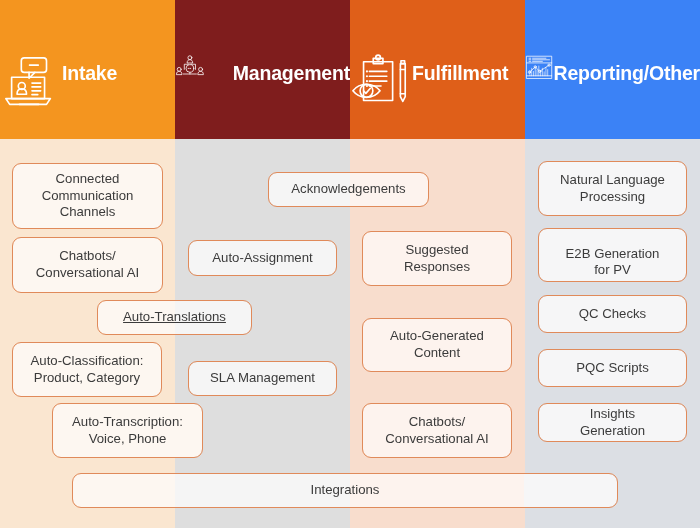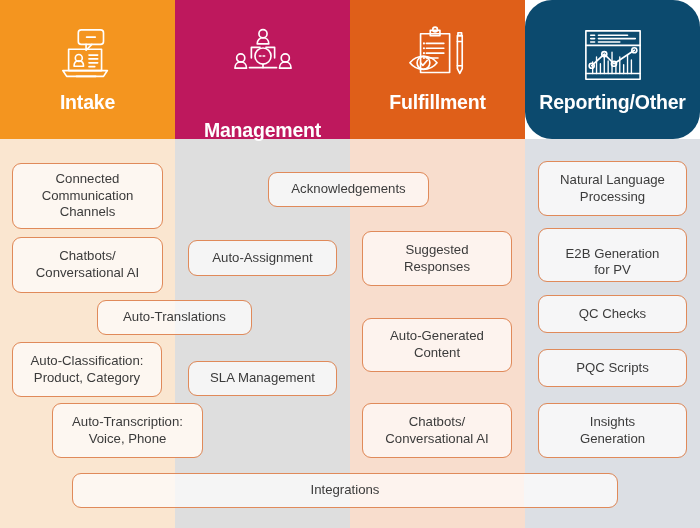--- a/index.html
+++ b/index.html
@@ -29,21 +29,20 @@
     height: 528px;
   }
   .col-band .band-header {
     position: absolute;
     left: 0;
     top: 0;
     width: 100%;
     height: 139px;
     box-sizing: border-box;
     display: flex;
-    flex-direction: column;
     align-items: center;
     justify-content: flex-start;
   }
   .col-band .band-body {
     position: absolute;
     left: 0;
     top: 139px;
     width: 100%;
     height: 389px;
   }
@@ -83,21 +82,21 @@
   }
   .box .box-label { display: block; white-space: pre-line; }
 
   
   .fill-1 { background-color: #FDF7F1; }
   .fill-2 { background-color: #F5F5F5; }
   .fill-3 { background-color: #FDF3EE; }
   .fill-4 { background-color: #F6F6F7; }
 
   
-  .fill-12 { background-image: linear-gradient(to right, #FDF7F1 0%, #FDF7F1 50.6%, #F5F5F5 50.6%, #F5F5F5 100%); }
+  .fill-12 { background-image: linear-gradient(to right, #FDF7F1 0%, #FDF7F1 50.6%, #F5F5F5 50.6%, #F5F5F5 100%); text-decoration: underline; }
   .fill-23 { background-image: linear-gradient(to right, #F5F5F5 0%, #F5F5F5 50.9%, #FDF3EE 50.9%, #FDF3EE 100%); }
   .fill-bar {
     background-image: linear-gradient(to right,
       #FDF7F1 0%,   #FDF7F1 18.8%,
       #F5F5F5 18.8%, #F5F5F5 50.9%,
       #FDF3EE 50.9%, #FDF3EE 82.9%,
       #F6F6F7 82.9%, #F6F6F7 100%);
   }
 </style>
 </head>
@@ -119,21 +118,21 @@
       <path d="M30.5 11.5 h9"></path>
       <circle cx="22.5" cy="33" r="3.6"></circle>
       <path d="M17.6 41.5 c0 -3.6 2.2 -5.6 4.9 -5.6 c2.7 0 4.9 2 4.9 5.6 z"></path>
       <path d="M33 30 h9 M33 34 h9 M33 38 h9 M33 42 h6"></path>
     </svg></div>
           <div class="band-title">Intake</div>
         </div>
       </div>
       <div class="col-band" style="left: 175px; width: 175px;">
         <div class="band-body" style="background-color: rgb(222, 222, 222);"></div>
-        <div class="band-header" style="background-color: #be185d; gap: 28px;">
+        <div class="band-header" style="background-color: #7f1d1d; gap: 28px;">
           <div class="band-icon">
     <svg viewBox="0 0 64 60" fill="none" stroke="#ffffff" stroke-width="1.7" stroke-linecap="round" stroke-linejoin="round">
       <circle cx="32" cy="8" r="4.2"></circle>
       <path d="M26 18.5 c0 -4.2 2.7 -6.4 6 -6.4 c3.3 0 6 2.2 6 6.4 z"></path>
       <path d="M20 33 v-11 h9 M44 33 v-11 h-9"></path>
       <circle cx="32" cy="31" r="8.3"></circle>
       <path d="M28.3 31 h7.4" stroke-dasharray="1.6 2.2"></path>
       <circle cx="9" cy="33" r="4.2"></circle>
       <path d="M3 43.5 c0 -4.2 2.7 -6.4 6 -6.4 c3.3 0 6 2.2 6 6.4 z"></path>
       <circle cx="55" cy="33" r="4.2"></circle>
@@ -162,21 +161,21 @@
       <path d="M14 38 l2.4 2.6 l4.6 -5.2"></path>
       <path d="M52 10 h5 v34 l-2.5 5 l-2.5 -5 z"></path>
       <path d="M52 16 h5 M52 41 h5"></path>
       <path d="M52.6 7 h3.8 v3 h-3.8 z"></path>
     </svg></div>
           <div class="band-title">Fulfillment</div>
         </div>
       </div>
       <div class="col-band" style="left: 525px; width: 175px;">
         <div class="band-body" style="background-color: rgb(220, 223, 228);"></div>
-        <div class="band-header" style="background-color: #0c4a6e; border-radius: 27px;">
+        <div class="band-header" style="background-color: #3b82f6;">
           <div class="band-icon">
     <svg viewBox="0 0 64 60" fill="none" stroke="#ffffff" stroke-width="1.7" stroke-linecap="round" stroke-linejoin="round">
       <rect x="4" y="5" width="56" height="50"></rect>
       <path d="M4 20 h56"></path>
       <path d="M9 9.5 h4 M9 13 h4 M9 16.5 h4"></path>
       <path d="M17 9.5 h30 M17 13 h38 M17 16.5 h22"></path>
       <path d="M11 49 v-12 M15 49 v-17 M19 49 v-10 M23 49 v-20 M27 49 v-13
                M31 49 v-22 M35 49 v-12 M39 49 v-17 M43 49 v-9 M47 49 v-19
                M51 49 v-14" stroke-width="1.4"></path>
       <path d="M4 49 h56"></path>
@@ -240,21 +239,21 @@
       <div class="box fill-4" style="left: 538px; top: 228px; width: 149px; height: 54px; align-items: flex-end;">
         <span class="box-label">E2B Generation
 for PV</span>
       </div>
       <div class="box fill-4" style="left: 538px; top: 295px; width: 149px; height: 38px;">
         <span class="box-label">QC Checks</span>
       </div>
       <div class="box fill-4" style="left: 538px; top: 349px; width: 149px; height: 38px;">
         <span class="box-label">PQC Scripts</span>
       </div>
-      <div class="box fill-4" style="left: 538px; top: 403px; width: 149px; height: 55px;">
+      <div class="box fill-4" style="left: 538px; top: 403px; width: 149px; height: 39px;">
         <span class="box-label">Insights
 Generation</span>
       </div>
     </div>
 
   <div id="footer">
       <div class="box fill-bar" style="left: 72px; top: 473px; width: 546px; height: 35px; justify-content: center;">
         <span class="box-label">Integrations</span>
       </div>
     </div>

